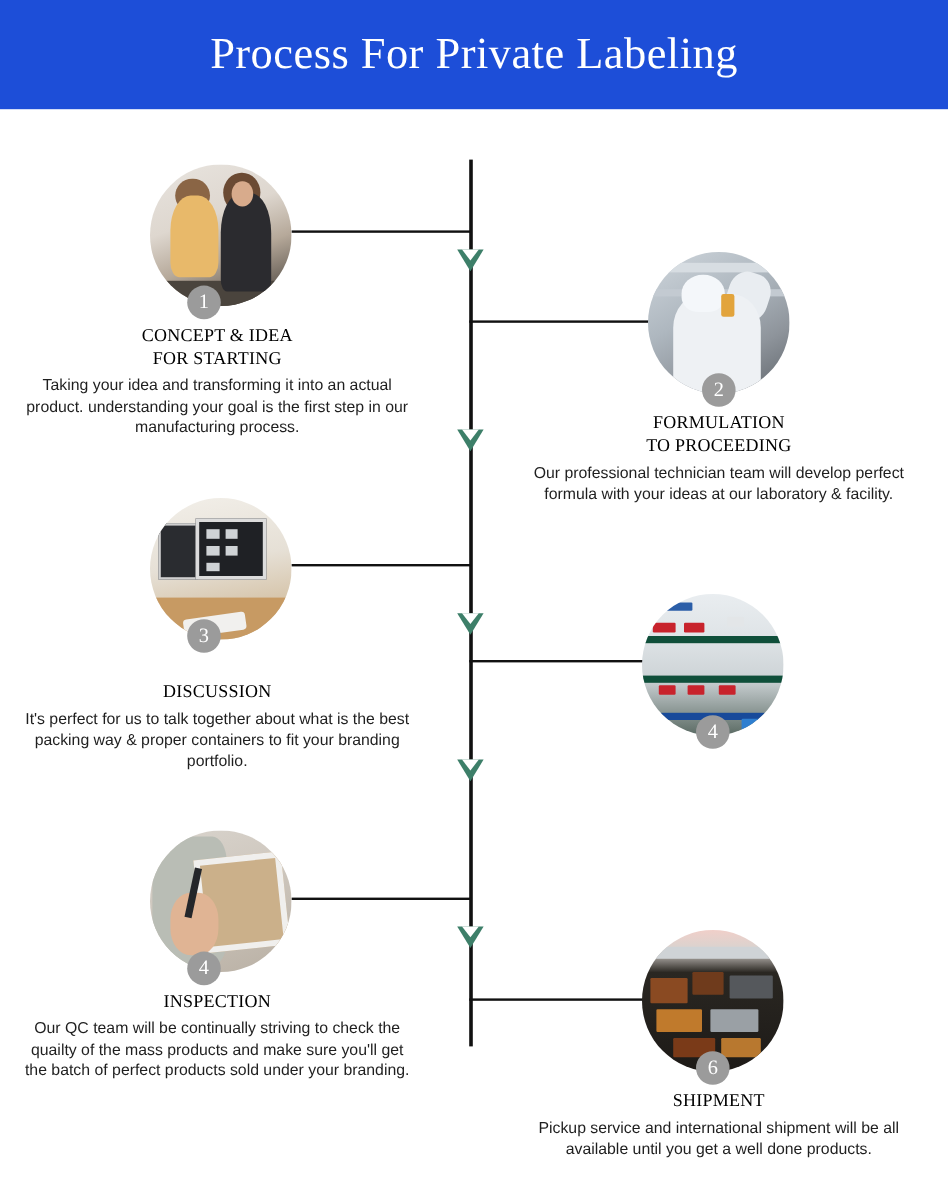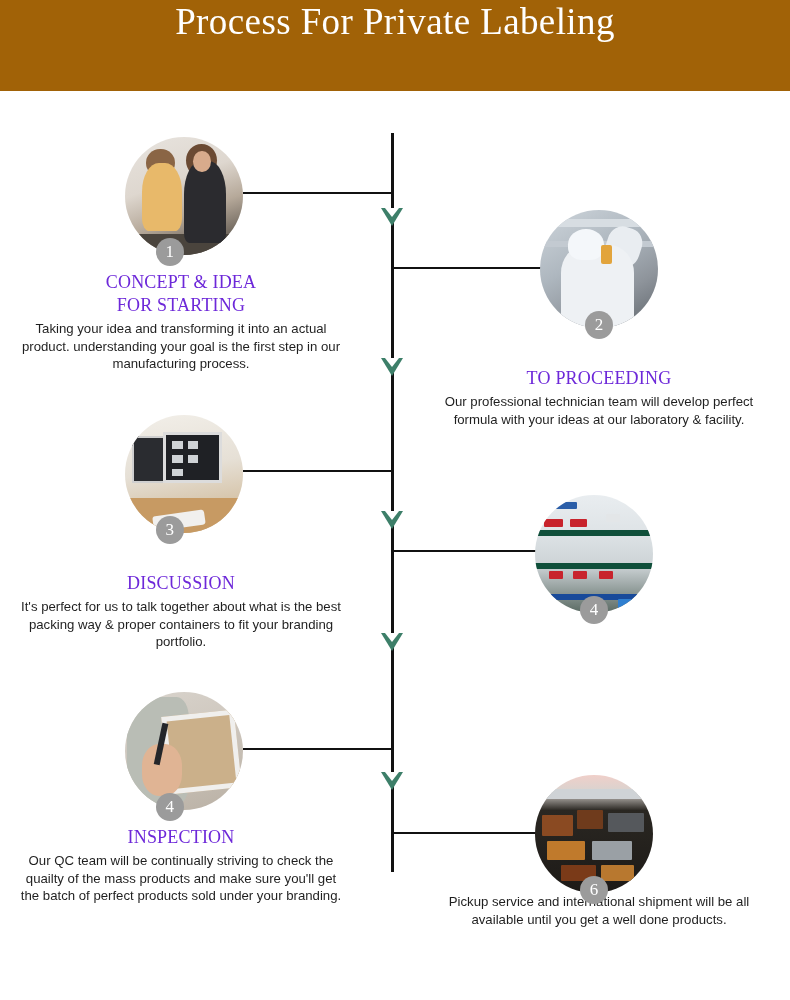--- a/index.html
+++ b/index.html
@@ -15,22 +15,23 @@
     font-family: "Liberation Sans", sans-serif;
     color: #1a1a1a;
   }
 
   
   .header {
     position: absolute;
     left: 0; top: 0;
     width: 790px;
     height: 91px;
-    background: #a16207;
+    background: #1d4ed8;
     display: flex;
+    align-items: center;
     justify-content: center;
   }
   .header-title {
     font-family: "Liberation Serif", serif;
     font-size: 37px;
     font-weight: 400;
     letter-spacing: 0.4px;
     color: #ffffff;
     white-space: nowrap;
   }
@@ -100,26 +101,26 @@
     color: #ffffff;
     font-family: "Liberation Serif", serif;
     font-size: 17px;
     line-height: 28px;
     text-align: center;
   }
   .badge.shift-left { left: 38%; }
 
   .step-title {
     font-family: "Liberation Serif", serif;
-    font-size: 18px;
+    font-size: 15px;
     font-weight: 400;
     line-height: 1.28;
     letter-spacing: 0.2px;
     margin: 16px 0 3px;
-    color: #6d28d9;
+    color: #000000;
   }
   .step-body {
     font-family: "Liberation Sans", sans-serif;
     font-size: 13.2px;
     line-height: 1.33;
     color: #1f1f1f;
     margin: 0 auto;
     width: 330px;
   }
 
@@ -212,21 +213,21 @@
         <div class="ph shelf2"></div>
         <div class="ph arm"></div>
         <div class="ph coat"></div>
         <div class="ph cap"></div>
         <div class="ph vial"></div>
       </div>
     </div>
     <div class="badge">2</div>
   </div>
   <div class="step-title">
-    <br>
+    <span>FORMULATION</span><br>
     <span>TO PROCEEDING</span>
   </div>
   <div class="step-body">Our professional technician team will develop perfect formula with your ideas at our laboratory &amp; facility.</div>
 </div>
 
 <div class="step step-left" style="top:415px;">
   <div class="photo-wrap" style="margin-left:119px;">
     <div class="photo">
       <div class="p3">
         <div class="ph desk"></div>
@@ -297,14 +298,17 @@
         <div class="ctr" style="left:62%; top:32%; width:30%; height:16%; background:#55585c;"></div>
         <div class="ctr" style="left:10%; top:56%; width:32%; height:16%; background:#c07a2c;"></div>
         <div class="ctr" style="left:48%; top:56%; width:34%; height:16%; background:#9aa0a5;"></div>
         <div class="ctr" style="left:22%; top:76%; width:30%; height:14%; background:#7a3a18;"></div>
         <div class="ctr" style="left:56%; top:76%; width:28%; height:14%; background:#b8782f;"></div>
         <div class="ctr" style="left:0;   top:12%; width:100%; height:8%; background:#cfd3d6;"></div>
       </div>
     </div>
     <div class="badge">6</div>
   </div>
+  <div class="step-title">
+    <span>SHIPMENT</span>
+  </div>
   <div class="step-body">Pickup service and international shipment will be all available until you get a well done products.</div>
 </div>
 
 </body></html>

